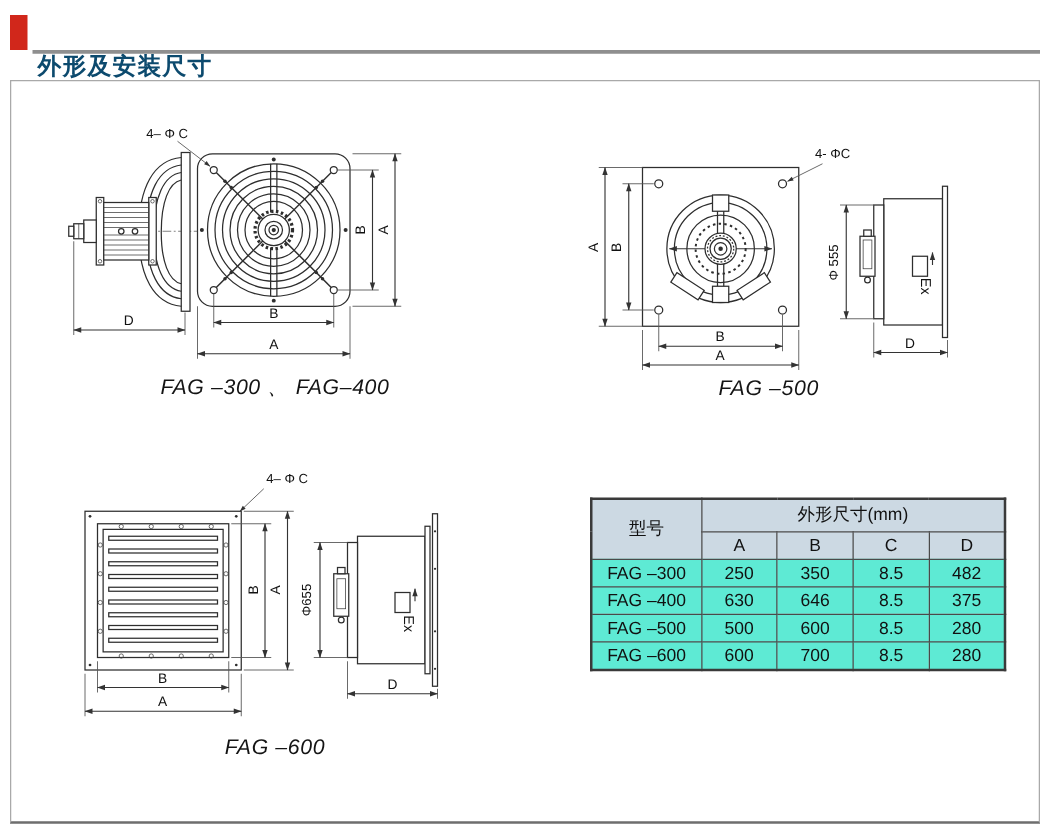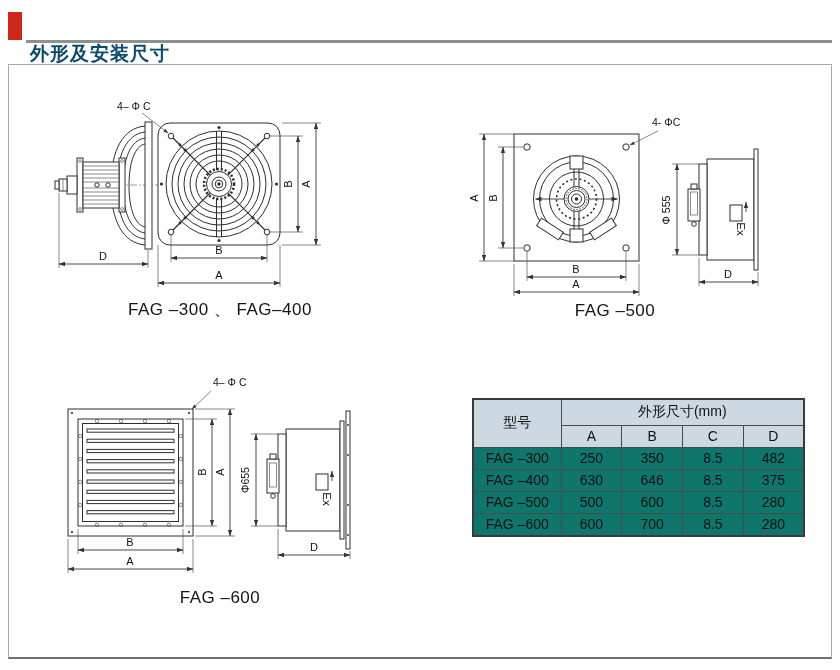--- a/index.html
+++ b/index.html
@@ -21,30 +21,30 @@
   svg{display:block;}
   .ol{stroke:#2e2e2e;stroke-width:1;fill:none;}
   .olw{stroke:#2e2e2e;stroke-width:1;fill:#fff;}
   .thin{stroke:#3c3c3c;stroke-width:0.6;fill:none;}
   .dim{stroke:#333;stroke-width:0.9;fill:none;}
   .ext{stroke:#555;stroke-width:0.7;fill:none;}
   .cl{stroke:#555;stroke-width:0.6;fill:none;stroke-dasharray:7,2,1.5,2;}
   .dot{fill:#2e2e2e;stroke:none;}
   .dim-t{font-size:11px;fill:#111;}
   .sm-t{font-size:10.5px;fill:#111;}
-  .caption{position:absolute;text-align:center;font-size:17px;color:#141414;letter-spacing:0.5px;}
+  .caption{position:absolute;text-align:center;font-size:17px;color:#141414;letter-spacing:0.5px;font-style:italic;}
   
   .dim-table-wrap{position:absolute;left:472px;top:398px;width:333px;}
   table.dims{border-collapse:collapse;width:100%;table-layout:fixed;
     border:2px solid #3a3a3a;font-size:14px;color:#111;}
   table.dims th,table.dims td{border:1px solid #4a4a4a;text-align:center;padding:0;}
   table.dims thead th{background:#ccd9e3;font-weight:normal;}
   table.dims .r1{height:26px;}
   table.dims .r2{height:22px;}
-  table.dims tbody td{height:21px;background:#0f766e;}
+  table.dims tbody td{height:21px;background:#5eead4;}
   col.c-model{width:88px;}
 </style>
 </head>
 <body>
 
 <div class="hdr-block"></div>
 <div class="hdr-title">外形及安装尺寸</div>
 <div class="hdr-rule"></div>
 
 <div class="content-box"></div>

